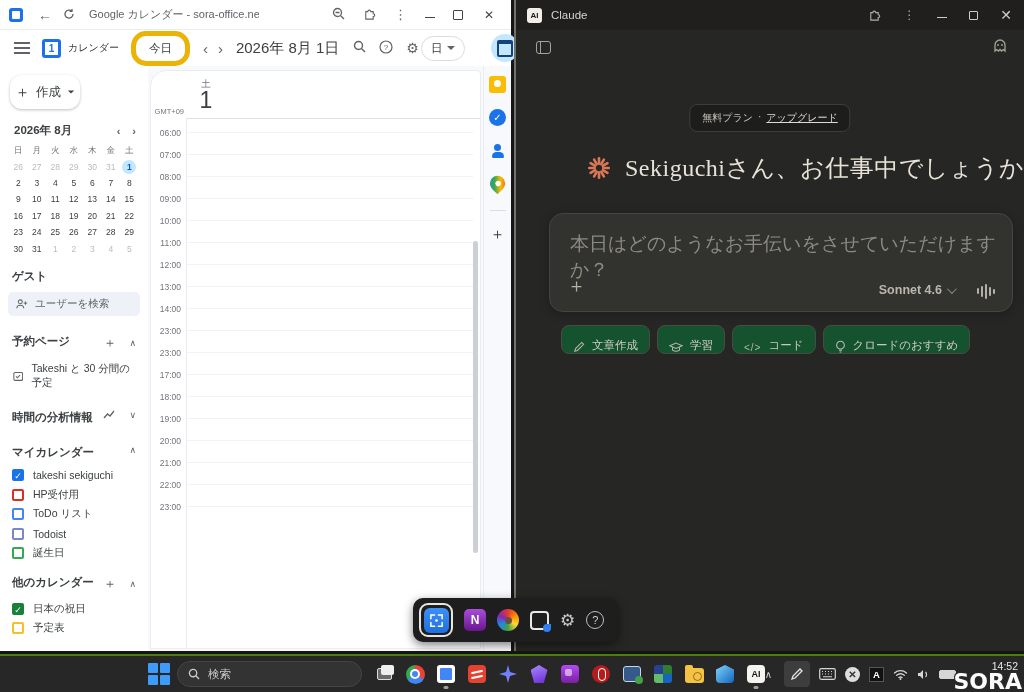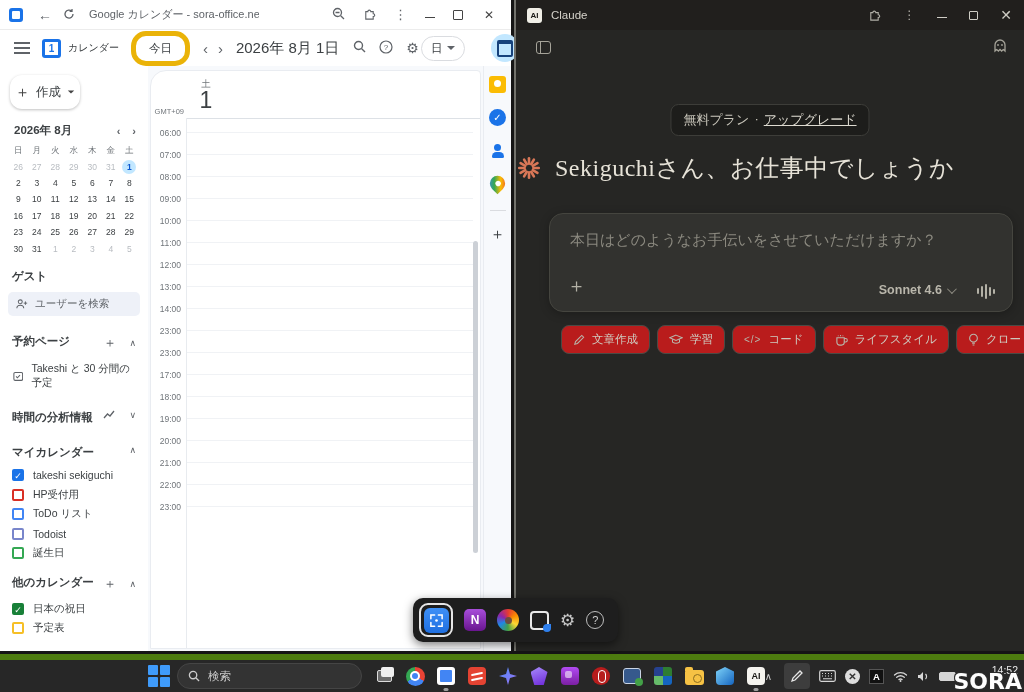--- a/index.html
+++ b/index.html
@@ -94,52 +94,52 @@
   .cl-ic { color:#b0aea6; font-size:12px; line-height:1; }
   .wb-min-d { border-bottom:1.5px solid #cfcdc5; width:10px; height:1px; margin-top:5px; }
   .wb-max-d { border:1.5px solid #cfcdc5; width:9px; height:9px; border-radius:1px; }
   .wb-x-d { color:#cfcdc5; font-size:14px; }
 
   .cl-subbar { position:absolute; left:0; top:30px; right:0; height:34px; display:flex; align-items:center; }
   .sidebar-toggle { width:15px; height:13px; border:1.5px solid #a5a399; border-radius:3px; margin-left:20px; position:relative; }
   .sidebar-toggle::after { content:''; position:absolute; left:3px; top:0; bottom:0; border-left:1.5px solid #a5a399; }
   .ghost-ic { margin-left:auto; margin-right:16px; }
 
-  .plan-badge { position:absolute; left:50%; transform:translateX(-50%); top:104px; background:#1d1d1b; border:1px solid #3d3d39; border-radius:8px; padding:6px 12px; font-size:13px; color:#c9c6bb; white-space:nowrap; display:flex; gap:5px; }
+  .plan-badge { position:absolute; left:50%; transform:translateX(-50%); top:104px; background:#1d1d1b; border:1px solid #3d3d39; border-radius:8px; padding:6px 12px; font-size:10px; color:#c9c6bb; white-space:nowrap; display:flex; gap:5px; }
   .upgrade-link { text-decoration:underline; color:#dedbd1; }
 
-  .greeting { position:absolute; left:0; right:12px; top:152px; display:flex; align-items:center; justify-content:flex-start; gap:13px; }
+  .greeting { position:absolute; left:0; right:0; top:152px; display:flex; align-items:center; justify-content:flex-end; gap:13px; }
   .greet-text { font-family:"Liberation Serif", serif; font-size:24px; color:#e7e3d8; letter-spacing:.5px; }
 
   .composer { position:absolute; left:33px; right:11px; top:213px; height:99px; background:#32322f; border:1px solid #45453f; border-radius:14px; box-shadow:0 2px 10px rgba(0,0,0,.25); }
-  .composer-ph { position:absolute; left:20px; top:17px; font-size:15px; color:#8c8a80; }
+  .composer-ph { position:absolute; left:20px; top:17px; font-size:19px; color:#8c8a80; }
   .composer-plus { position:absolute; left:17px; bottom:12px; color:#b3b1a6; font-size:19px; }
   .model-select { position:absolute; right:58px; bottom:14px; color:#b9b6ab; font-size:12.5px; font-weight:bold; display:flex; align-items:center; gap:5px; }
   .chev-sm { width:7px; height:7px; border-right:1.5px solid #8c8a80; border-bottom:1.5px solid #8c8a80; transform:rotate(45deg) translateY(-2px); }
   .voice-ic { position:absolute; right:17px; bottom:12px; display:flex; align-items:flex-end; gap:2px; height:16px; align-items:center; }
   .vb { width:2px; background:#b3b1a6; border-radius:1px; }
 
   .chips { position:absolute; left:45px; top:325px; display:flex; gap:7px; }
-  .chip { height:29px; border:1px solid #4a4a45; border-radius:8px; background:#b91c1c; display:flex; align-items:center; gap:7px; padding:0 11px; color:#cfccc1; font-size:11.5px; white-space:nowrap; }
+  .chip { height:29px; border:1px solid #4a4a45; border-radius:8px; background:#14532d; display:flex; align-items:flex-end; gap:7px; padding:0 11px; color:#cfccc1; font-size:11.5px; white-space:nowrap; }
   .chip-ic { display:flex; align-items:center; color:#b9b6ab; font-size:11px; }
 
   
   .overlay-toolbar { position:absolute; left:413px; top:598px; width:205px; height:44px; background:#1e1e1e; border-radius:10px; box-shadow:0 3px 10px rgba(0,0,0,.5); display:flex; align-items:center; gap:11px; padding:0 6px; z-index:30; }
   .ot-sel { width:34px; height:34px; border:2px solid #e6e6e6; border-radius:9px; display:flex; align-items:center; justify-content:center; }
   .ot-capture { width:25px; height:25px; background:linear-gradient(180deg,#3e90f7,#1f6fe0); border-radius:6px; display:flex; align-items:center; justify-content:center; }
   .ot-onenote { width:22px; height:22px; background:linear-gradient(180deg,#a84eda,#69158f); border-radius:5px; color:#fff; font-size:12px; font-weight:bold; text-align:center; line-height:22px; }
   .ot-palette { width:22px; height:22px; border-radius:50%; background:conic-gradient(#e53935,#fb8c00,#fdd835,#43a047,#1e88e5,#8e24aa,#e53935); position:relative; }
   .ot-palette::after { content:''; position:absolute; left:8px; top:8px; width:7px; height:7px; background:#6d4c41; border-radius:50%; }
   .ot-snip { width:19px; height:19px; border:2px solid #e8e8e8; border-radius:4px; position:relative; }
   .ot-snip::after { content:''; position:absolute; right:-4px; bottom:-4px; width:8px; height:8px; background:#2f80ed; border-radius:50% 0 50% 50%; }
   .ot-gear { color:#c9c9c9; font-size:17px; line-height:1; }
   .ot-help { width:18px; height:18px; border:1.5px solid #bdbdbd; border-radius:50%; color:#cfcfcf; font-size:11px; text-align:center; line-height:17px; }
 
   
-  .taskbar { position:absolute; left:0; bottom:0; width:1024px; height:38px; background:#272727; border-top:6px solid #4d7c0f; z-index:20; }
+  .taskbar { position:absolute; left:0; bottom:0; width:1024px; height:38px; background:#272727; border-top:2px solid #4d7c0f; z-index:20; }
   .tb-center { position:absolute; left:146px; top:0; bottom:0; display:flex; align-items:center; gap:5px; }
   .tb-start { width:22px; height:22px; display:grid; grid-template-columns:10px 10px; grid-auto-rows:10px; gap:1.5px; padding:0; }
   .tb-start span { background:#3f9bfa; border-radius:1px; }
   .tb-search { width:185px; height:26px; background:#333333; border:1px solid #454545; border-radius:13px; display:flex; align-items:center; gap:8px; padding:0 10px; color:#cdcdcd; font-size:11.5px; margin-right:4px; }
   .tb-slot { width:26px; height:30px; display:flex; align-items:center; justify-content:center; position:relative; }
   .tb-slot.active::after { content:''; position:absolute; bottom:0; left:50%; transform:translateX(-50%); width:5px; height:3px; background:#9e9e9e; border-radius:2px; }
   .ic-taskview { width:15px; height:12px; border:1.5px solid #dcdcdc; border-radius:2px; background:#6b6b6b; position:relative; }
   .ic-taskview::after { content:''; position:absolute; left:3px; top:-4px; width:13px; height:10px; border-radius:2px; background:#efefef; }
   .ic-chrome { width:19px; height:19px; border-radius:50%; background:conic-gradient(#ea4335 0 33%,#4285f4 33% 66%,#34a853 66% 100%); position:relative; }
   .ic-chrome::before { content:''; position:absolute; inset:4.5px; background:#fff; border-radius:50%; }
@@ -511,29 +511,20 @@
           <span>学習</span>
         </div>
         <div class="chip">
           <span class="chip-ic">
             <span style="font-size:10px;letter-spacing:1px">&lt;/&gt;</span>
           </span>
           <span>コード</span>
         </div>
         <div class="chip">
           <span class="chip-ic">
-            <svg width="13" height="12" viewBox="0 0 14 13">
-              <path d="M2 4h8v5a3 3 0 0 1-3 3H5a3 3 0 0 1-3-3z" fill="none" stroke="#b9b6ab" stroke-width="1.2"></path>
-              <path d="M10 5h1.5a1.8 1.8 0 0 1 0 3.6H10M3.5 1.5v1M6 1v1.5M8.5 1.5v1" fill="none" stroke="#b9b6ab" stroke-width="1.1"></path>
-            </svg>
-          </span>
-          <span>ライフスタイル</span>
-        </div>
-        <div class="chip">
-          <span class="chip-ic">
             <svg width="11" height="13" viewBox="0 0 12 14">
               <circle cx="6" cy="5.5" r="4.2" fill="none" stroke="#b9b6ab" stroke-width="1.2"></circle>
               <path d="M4.5 11h3M5 13h2" stroke="#b9b6ab" stroke-width="1.2"></path>
             </svg>
           </span>
           <span>クロードのおすすめ</span>
         </div>
       </div>
   </div>
 

